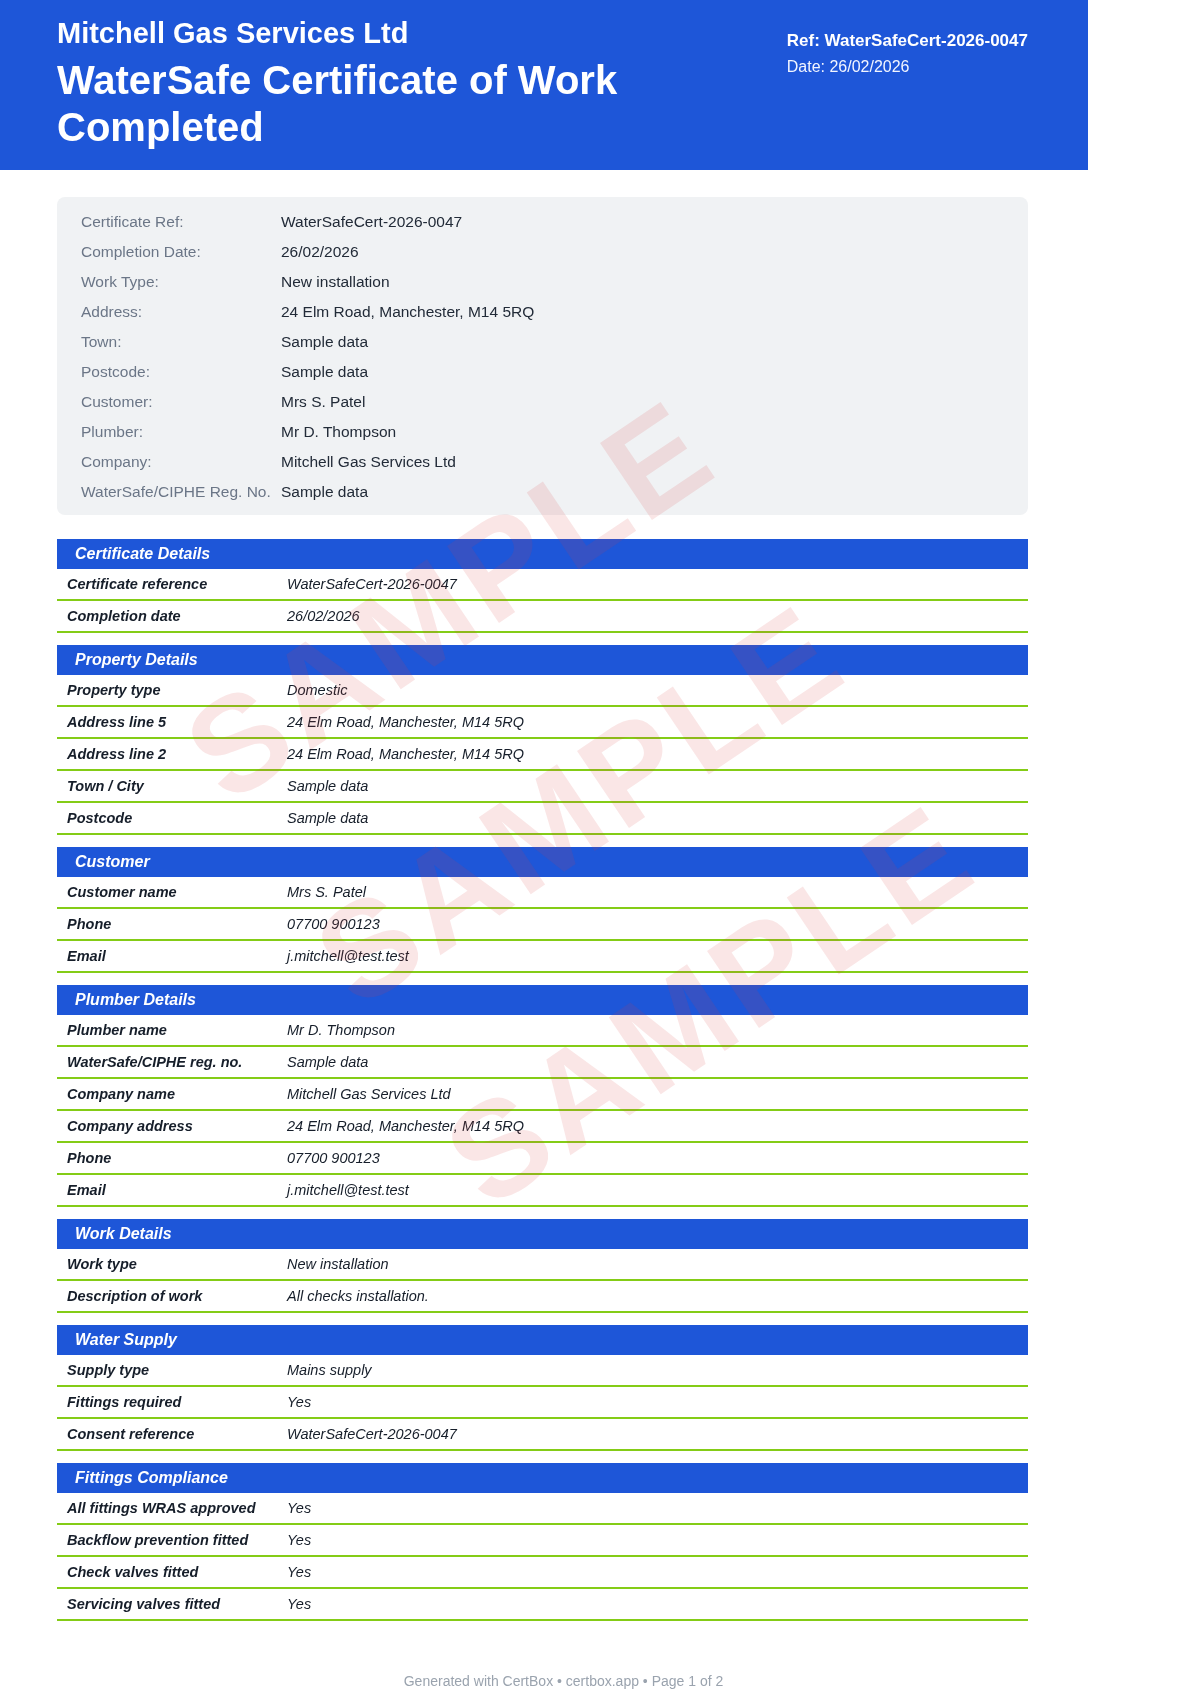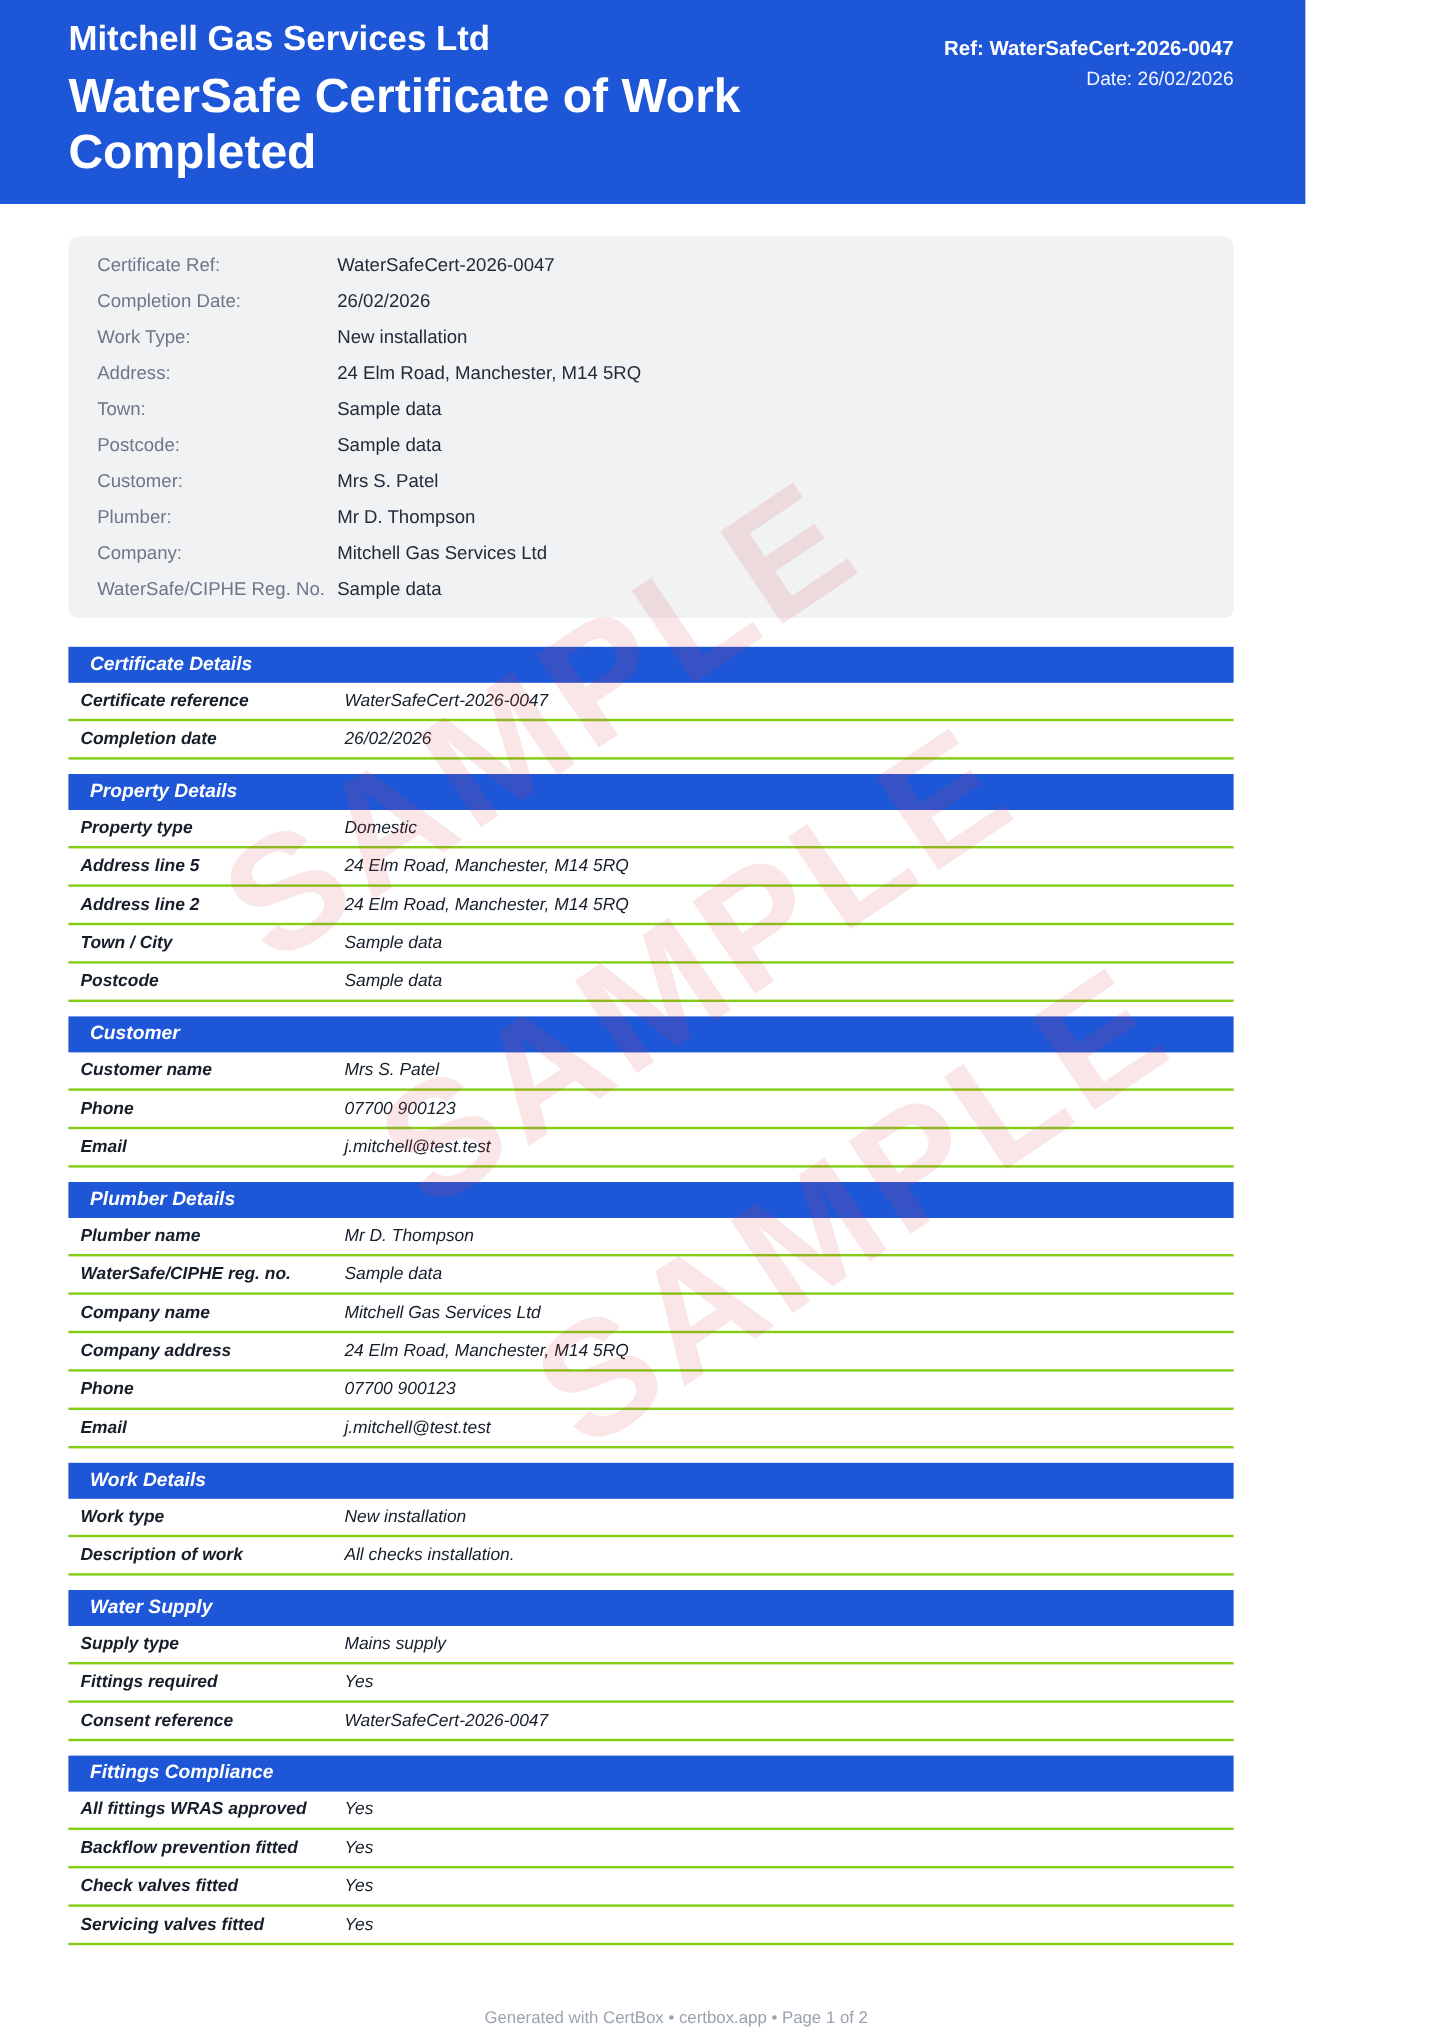--- a/index.html
+++ b/index.html
@@ -5,21 +5,21 @@
   html,body{margin:0;padding:0;background:#ffffff;}
   body{font-family:"Liberation Sans","DejaVu Sans",sans-serif;-webkit-font-smoothing:antialiased;}
   .page{position:relative;width:1088px;height:1697px;background:#ffffff;overflow:hidden;}
 
   
   .hdr{box-sizing:border-box;height:170px;background:#1e56d8;color:#ffffff;
        padding:16px 60px 0 57px;display:flex;justify-content:space-between;}
   .hdr-company{font-size:29px;font-weight:bold;line-height:34px;}
   .hdr-sub{font-size:16px;line-height:20px;margin-top:3px;color:#f2f5ff;}
   .hdr-title{font-size:40px;font-weight:bold;line-height:47px;margin:7px 0 0 0;max-width:680px;}
-  .hdr-right{text-align:right;padding-top:14px;white-space:nowrap;}
+  .hdr-right{padding-top:14px;white-space:nowrap;}
   .hdr-ref{font-size:17px;font-weight:bold;line-height:22px;}
   .hdr-date{font-size:16px;line-height:20px;margin-top:5px;color:#f2f5ff;}
 
   
   .summary{box-sizing:border-box;margin:27px 60px 0 57px;background:#f0f2f4;
            border-radius:8px;padding:10px 24px 8px 24px;}
   .summary-row{display:flex;align-items:center;height:30px;font-size:15.5px;}
   .summary-label{min-width:200px;font-weight:normal;color:#6b7687;}
   .summary-value{color:#222b38;}
 

